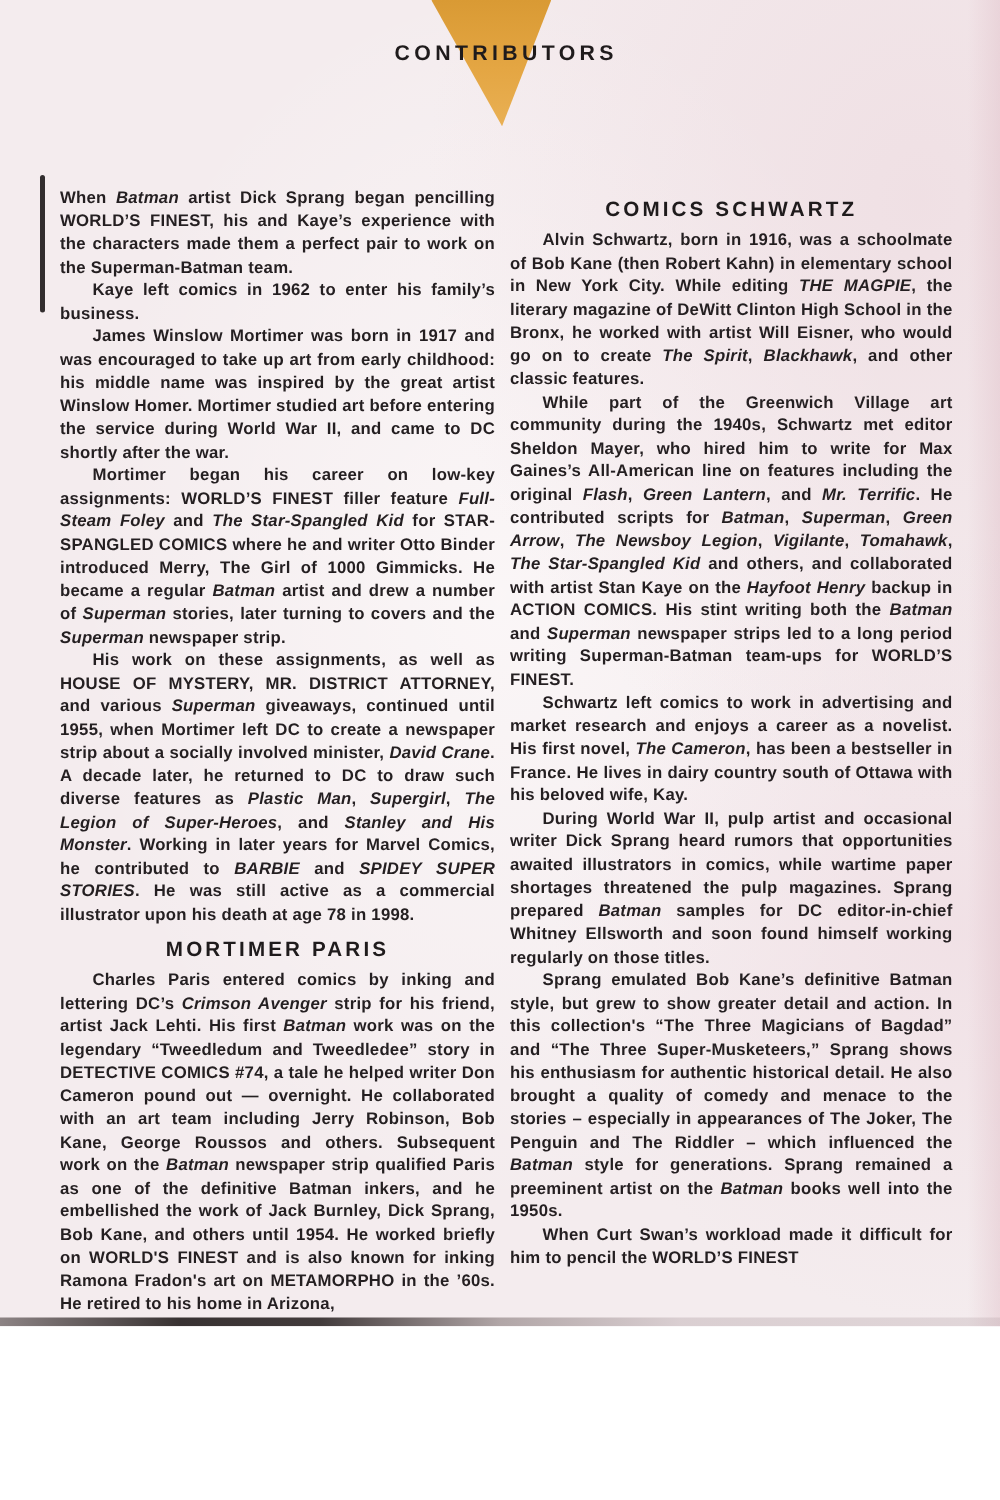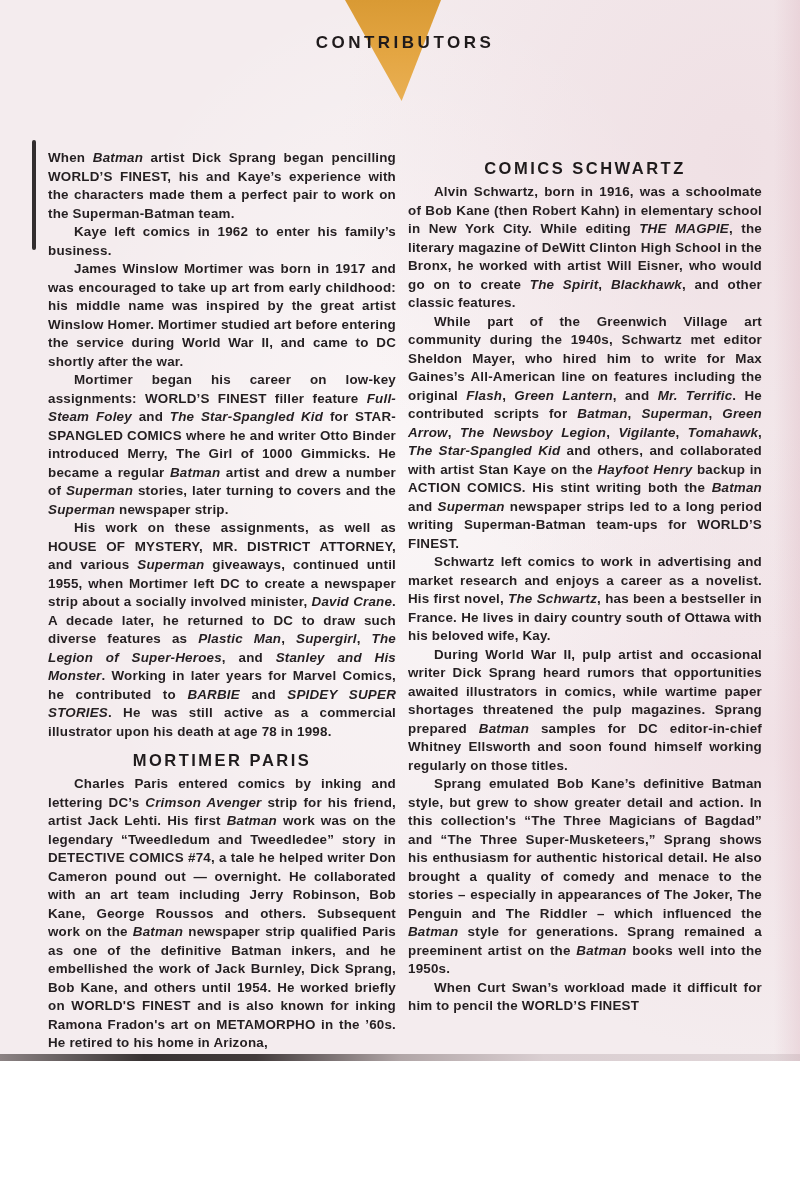--- a/index.html
+++ b/index.html
@@ -108,21 +108,21 @@
         <p class="para indent"><span>James Winslow Mortimer was born in 1917 and was encouraged to take up art from early childhood: his middle name was inspired by the great artist Winslow Homer.  Mortimer studied art before entering the service during World War II, and came to DC shortly after the war.</span></p>
         <p class="para indent"><span>Mortimer began his career on low-key assignments:  WORLD’S FINEST filler feature </span><i>Full-Steam Foley</i><span> and </span><i>The Star-Spangled Kid</i><span> for STAR-SPANGLED COMICS where he and writer Otto Binder introduced Merry, The Girl of 1000 Gimmicks.  He became a regular </span><i>Batman</i><span> artist and drew a number of </span><i>Superman</i><span> stories, later turning to covers and the </span><i>Superman</i><span> newspaper strip.</span></p>
         <p class="para indent"><span>His work on these assignments, as well as HOUSE OF MYSTERY, MR. DISTRICT ATTORNEY, and various </span><i>Superman</i><span> giveaways, continued until 1955, when Mortimer left DC to create a newspaper strip about a socially involved minister, </span><i>David Crane</i><span>.  A decade later, he returned to DC to draw such diverse features as </span><i>Plastic Man</i><span>, </span><i>Supergirl</i><span>, </span><i>The Legion of Super-Heroes</i><span>, and </span><i>Stanley and His Monster</i><span>.  Working in later years for Marvel Comics, he contributed to </span><i>BARBIE</i><span> and </span><i>SPIDEY SUPER STORIES</i><span>.  He was still active as a commercial illustrator upon his death at age 78 in 1998.</span></p>
         <h2 class="section-heading">MORTIMER PARIS</h2>
         <p class="para indent"><span>Charles Paris entered comics by inking and lettering DC’s </span><i>Crimson Avenger</i><span> strip for his friend, artist Jack Lehti.  His first </span><i>Batman</i><span> work was on the legendary “Tweedledum and Tweedledee” story in DETECTIVE COMICS #74, a tale he helped writer Don Cameron pound out — overnight.  He collaborated with an art team including Jerry Robinson, Bob Kane, George Roussos and others.  Subsequent work on the </span><i>Batman</i><span> newspaper strip qualified Paris as one of the definitive Batman inkers, and he embellished the work of Jack Burnley, Dick Sprang, Bob Kane, and others until 1954.  He worked briefly on WORLD'S FINEST and is also known for inking Ramona Fradon's art on METAMORPHO in the ’60s.  He retired to his home in Arizona,</span></p>
       </div>
     <div class="col col-right">
         <h2 class="section-heading">COMICS SCHWARTZ</h2>
         <p class="para indent"><span>Alvin Schwartz, born in 1916, was a schoolmate of Bob Kane (then Robert Kahn) in elementary school in New York City.  While editing </span><i>THE MAGPIE</i><span>, the literary magazine of DeWitt Clinton High School in the Bronx, he worked with artist Will Eisner, who would go on to create </span><i>The Spirit</i><span>, </span><i>Blackhawk</i><span>, and other classic features.</span></p>
         <p class="para indent"><span>While part of the Greenwich Village art community during the 1940s, Schwartz met editor Sheldon Mayer, who hired him to write for Max Gaines’s All-American line on features including the original </span><i>Flash</i><span>, </span><i>Green Lantern</i><span>, and </span><i>Mr. Terrific</i><span>.  He contributed scripts for </span><i>Batman</i><span>, </span><i>Superman</i><span>, </span><i>Green Arrow</i><span>, </span><i>The Newsboy Legion</i><span>, </span><i>Vigilante</i><span>, </span><i>Tomahawk</i><span>, </span><i>The Star-Spangled Kid</i><span> and others, and collaborated with artist Stan Kaye on the </span><i>Hayfoot Henry</i><span> backup in ACTION COMICS.  His stint writing both the </span><i>Batman</i><span> and </span><i>Superman</i><span> newspaper strips led to a long period writing Superman-Batman team-ups for WORLD’S FINEST.</span></p>
-        <p class="para indent"><span>Schwartz left comics to work in advertising and market research and enjoys a career as a novelist.  His first novel, </span><i>The Schwartz</i><span>, has been a bestseller in France.  He lives in dairy country south of Ottawa with his beloved wife, Kay.</span></p>
+        <p class="para indent"><span>Schwartz left comics to work in advertising and market research and enjoys a career as a novelist.  His first novel, </span><i>The Cameron</i><span>, has been a bestseller in France.  He lives in dairy country south of Ottawa with his beloved wife, Kay.</span></p>
         <p class="para indent"><span>During World War II, pulp artist and occasional writer Dick Sprang heard rumors that opportunities awaited illustrators in comics, while wartime paper shortages threatened the pulp magazines.  Sprang prepared </span><i>Batman</i><span> samples for DC editor-in-chief Whitney Ellsworth and soon found himself working regularly on those titles.</span></p>
         <p class="para indent"><span>Sprang emulated Bob Kane’s definitive Batman style, but grew to show greater detail and action.  In this collection's “The Three Magicians of Bagdad” and “The Three Super-Musketeers,” Sprang shows his enthusiasm for authentic historical detail.  He also brought a quality of comedy and menace to the stories – especially in appearances of The Joker, The Penguin and The Riddler – which influenced the </span><i>Batman</i><span> style for generations.  Sprang remained a preeminent artist on the </span><i>Batman</i><span> books well into the 1950s.</span></p>
         <p class="para indent"><span>When Curt Swan’s workload made it difficult for him to pencil the WORLD’S FINEST</span></p>
       </div>
   </div>
 
   <div class="scan-artifact"></div>
   <div class="right-edge-tint"></div>
   <div class="bottom-shadow"></div>
 </div>

